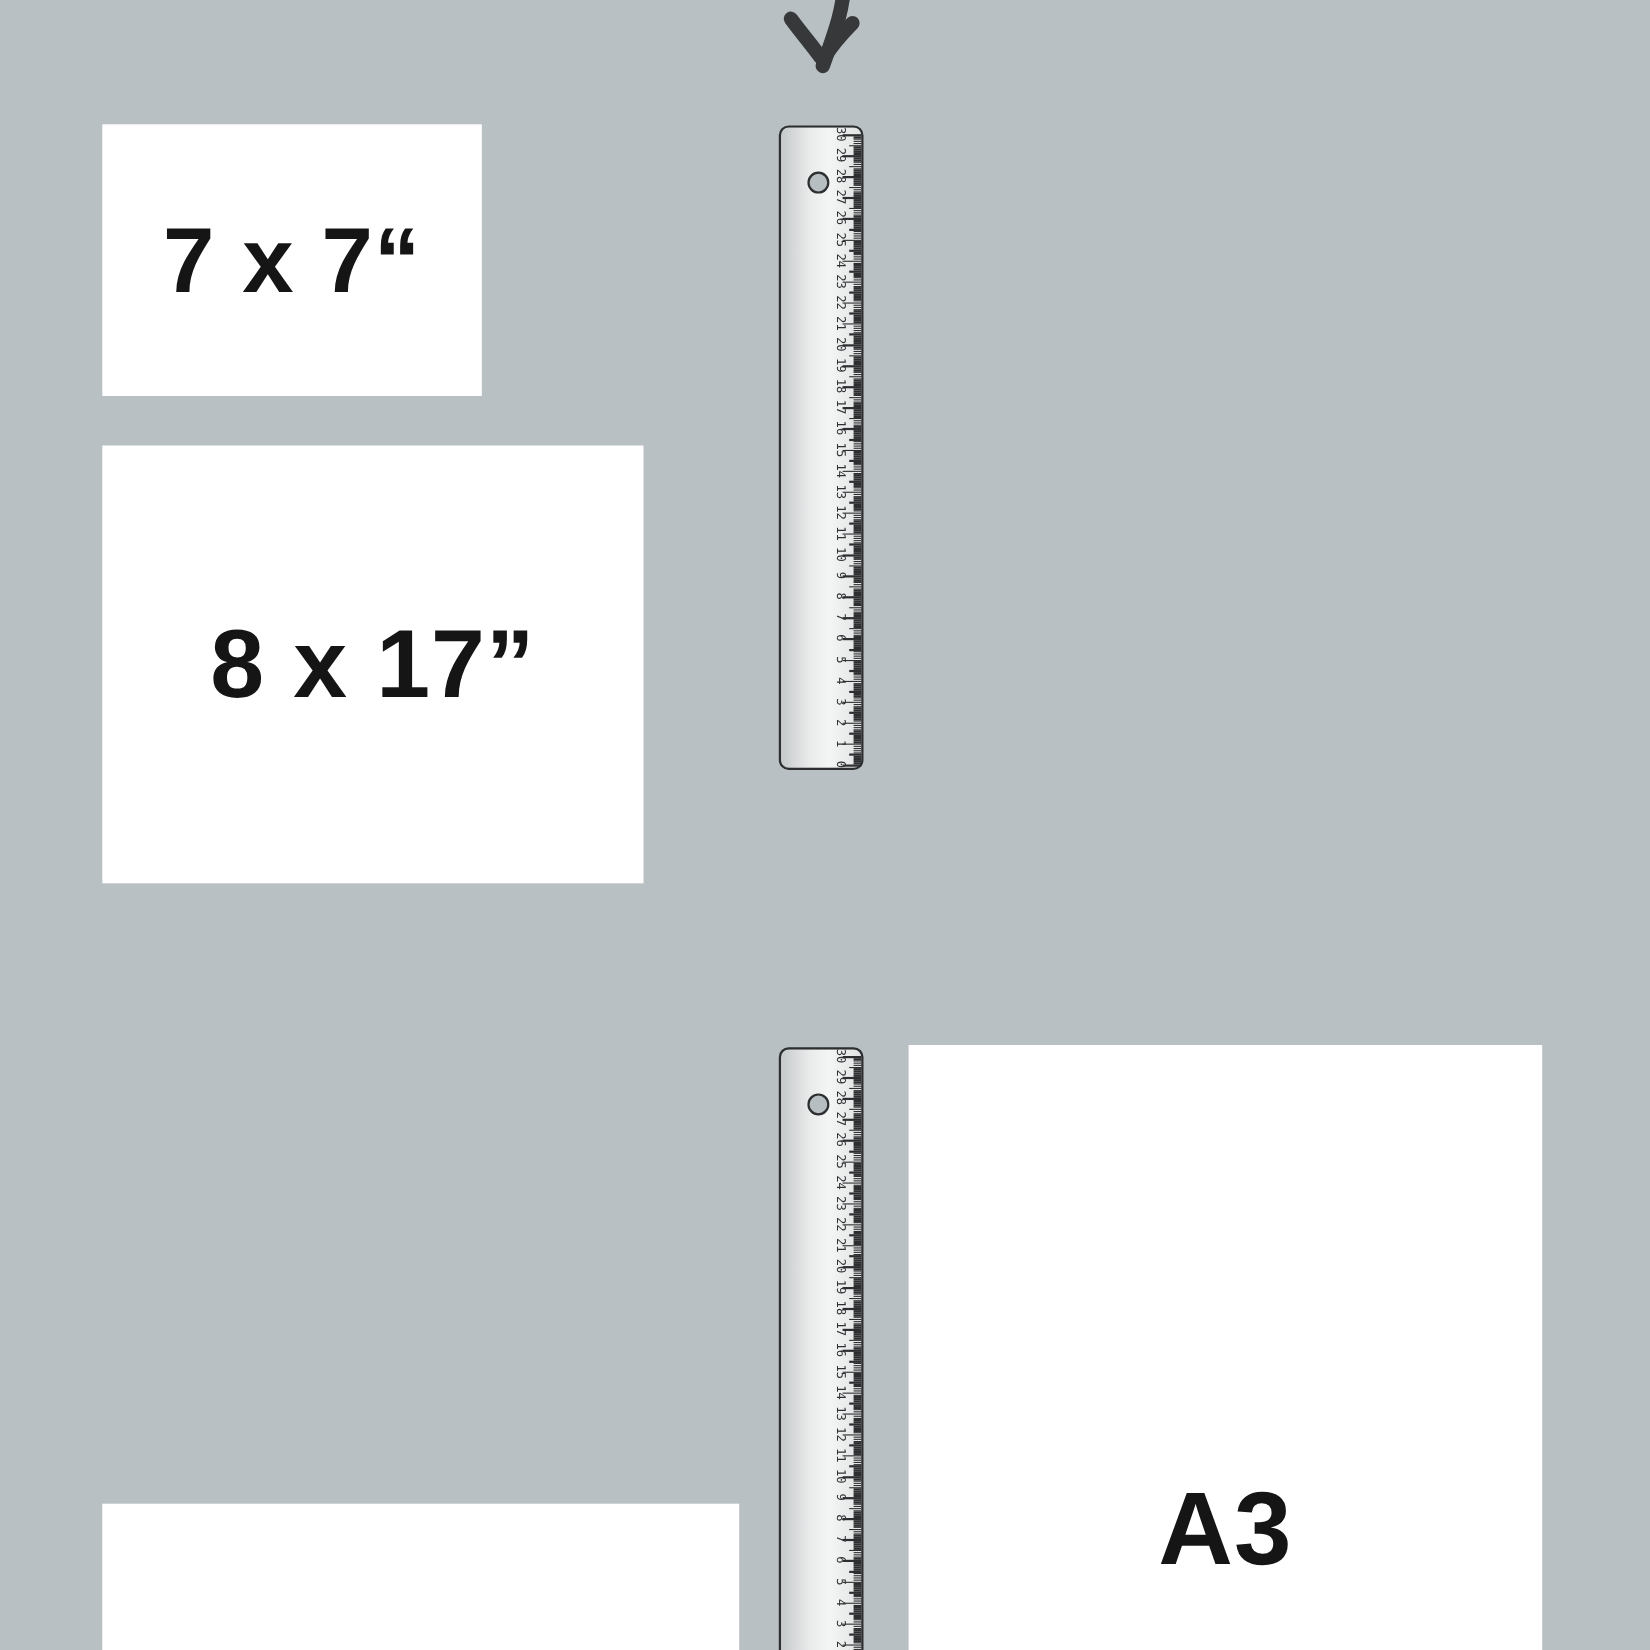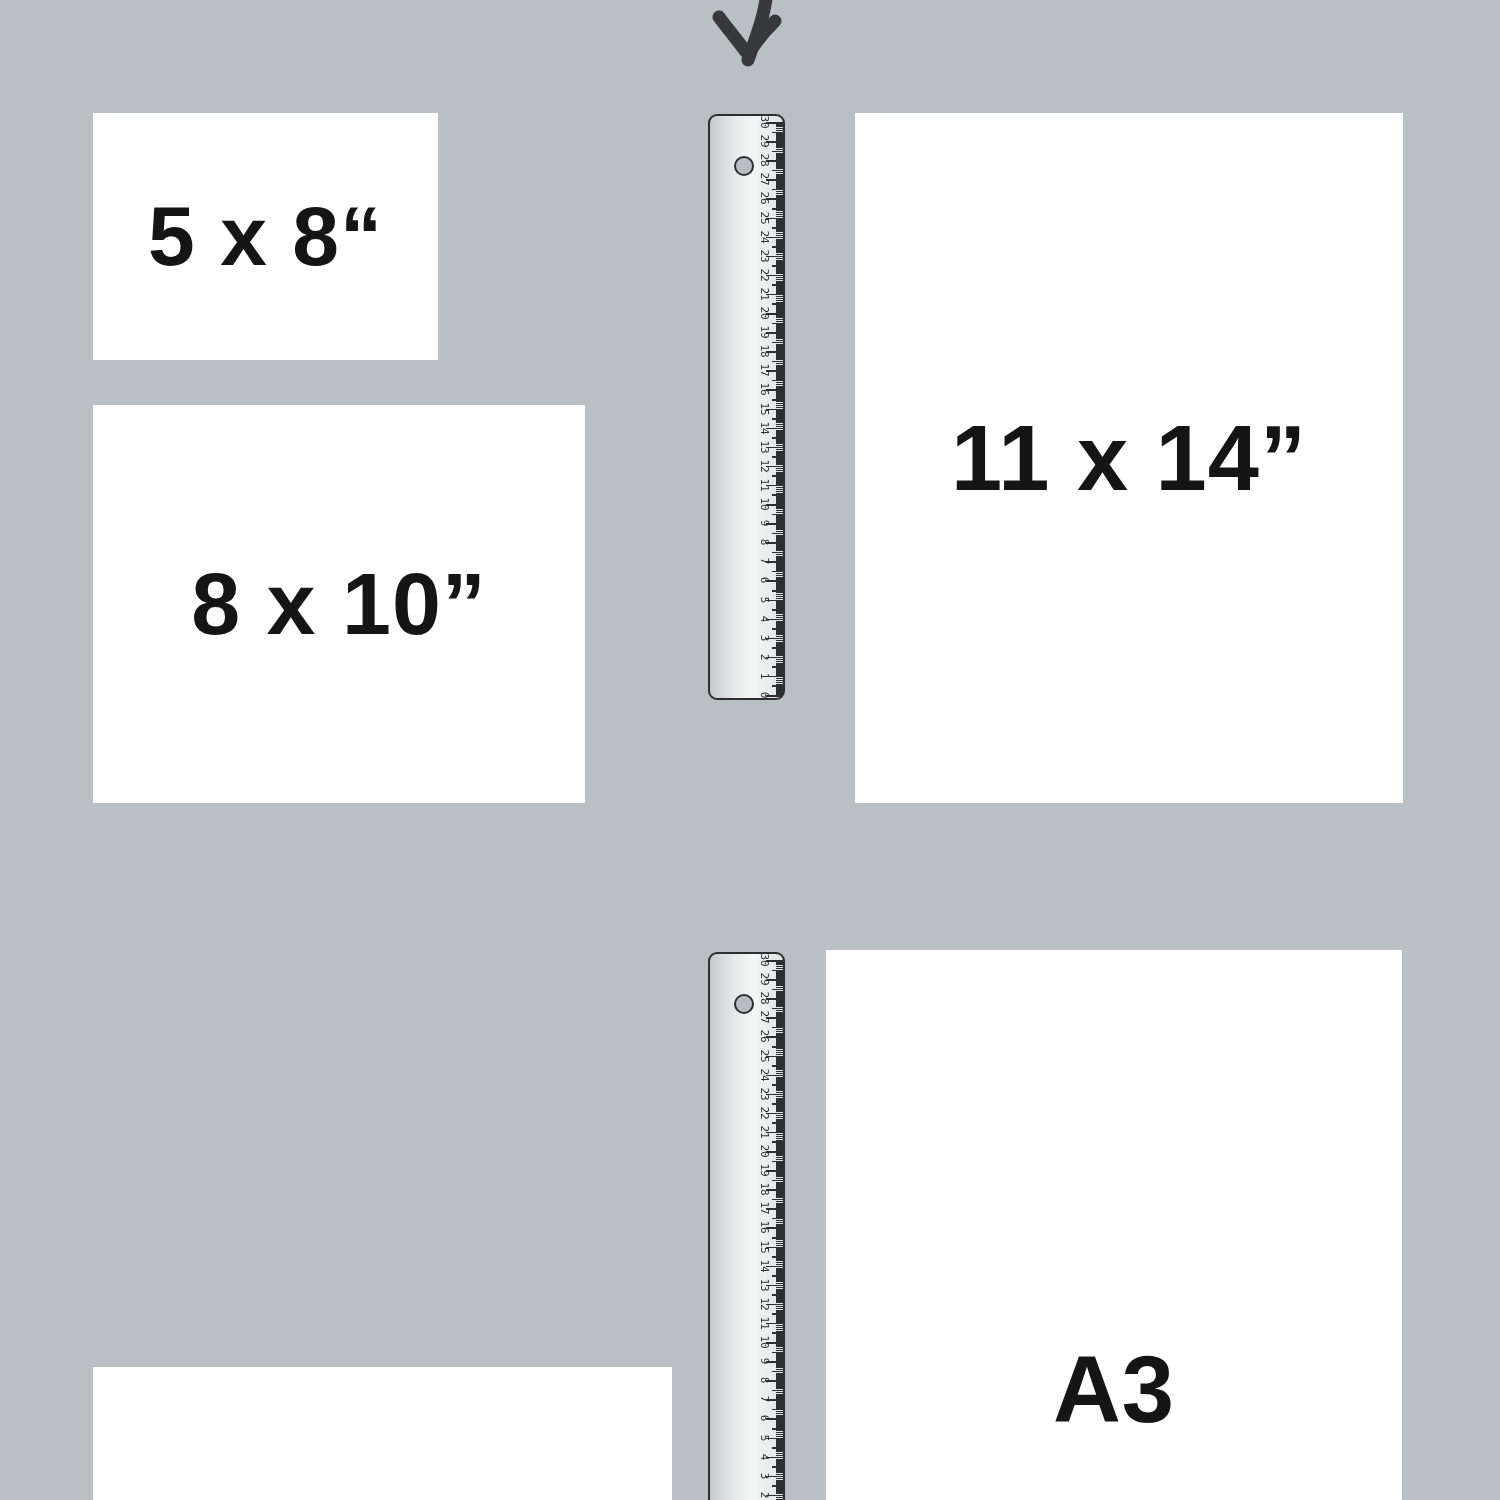--- a/index.html
+++ b/index.html
@@ -73,30 +73,27 @@
 
 <div id="canvas" style="background: rgb(185, 192, 196);">
 
   <svg id="arrow-svg" width="100" height="90" viewBox="0 0 100 90" fill="none">
     <path d="M 67 -8 C 68 16 58 42 48 70" stroke="#36383a" stroke-width="13" stroke-linecap="round" fill="none"></path>
     <path d="M 19 27 C 27 38 38 51 46 62" stroke="#36383a" stroke-width="13" stroke-linecap="round" fill="none"></path>
     <path d="M 75 31 C 65 41 55 53 49 63" stroke="#36383a" stroke-width="13" stroke-linecap="round" fill="none"></path>
   </svg>
 
   <div class="paper" id="paper-5x7">
-    <span class="label">5 x 8“</span>
+    <span class="label">7 x 7“</span>
   </div>
 
   <div class="paper" id="paper-8x10">
-    <span class="label">8 x 10”</span>
+    <span class="label">8 x 17”</span>
   </div>
 
-  <div class="paper" id="paper-11x14">
-    <span class="label">11 x 14”</span>
-  </div>
 
 
   <div class="paper" id="paper-a3">
     <span class="label">A3</span>
   </div>
 
   <div class="paper" id="paper-a4"></div>
 
   <div class="ruler" id="ruler-1">
     <div class="hole"></div>

